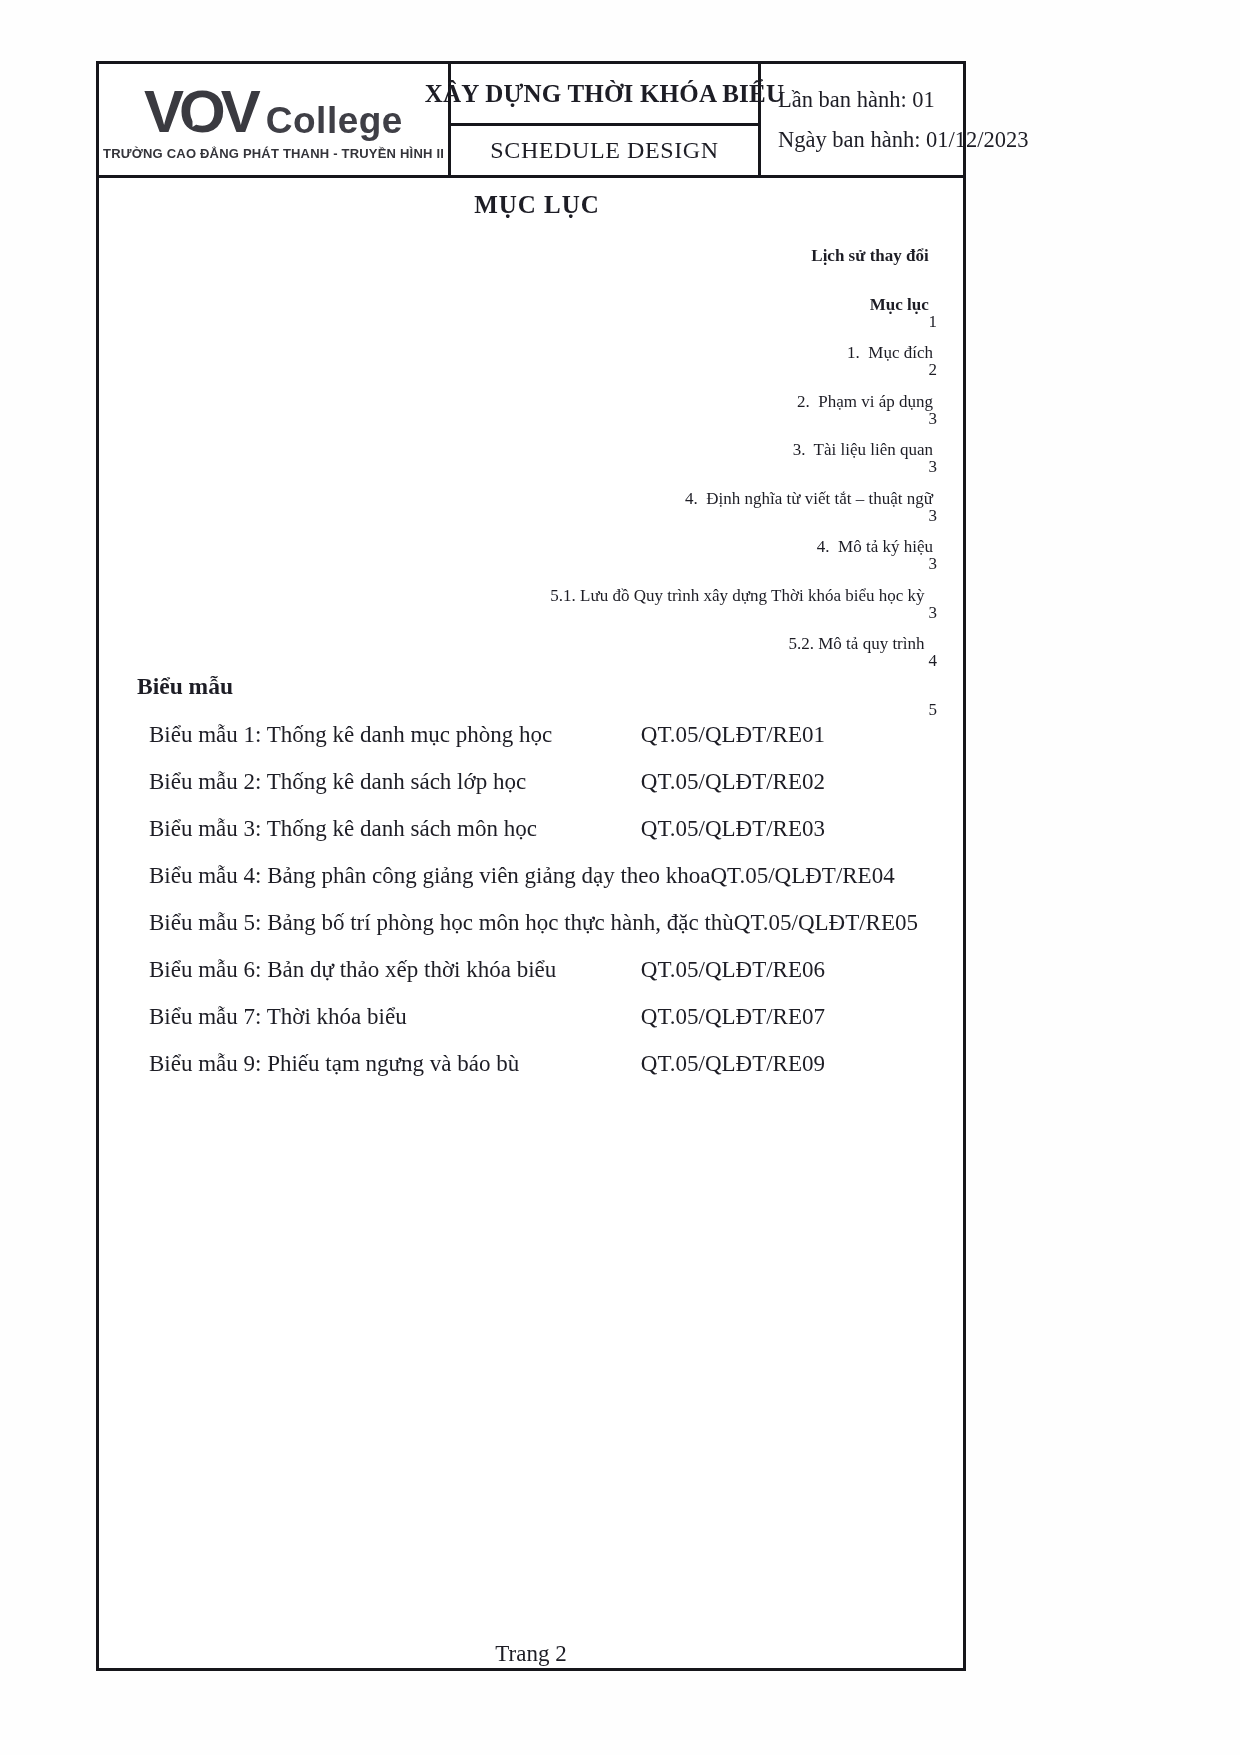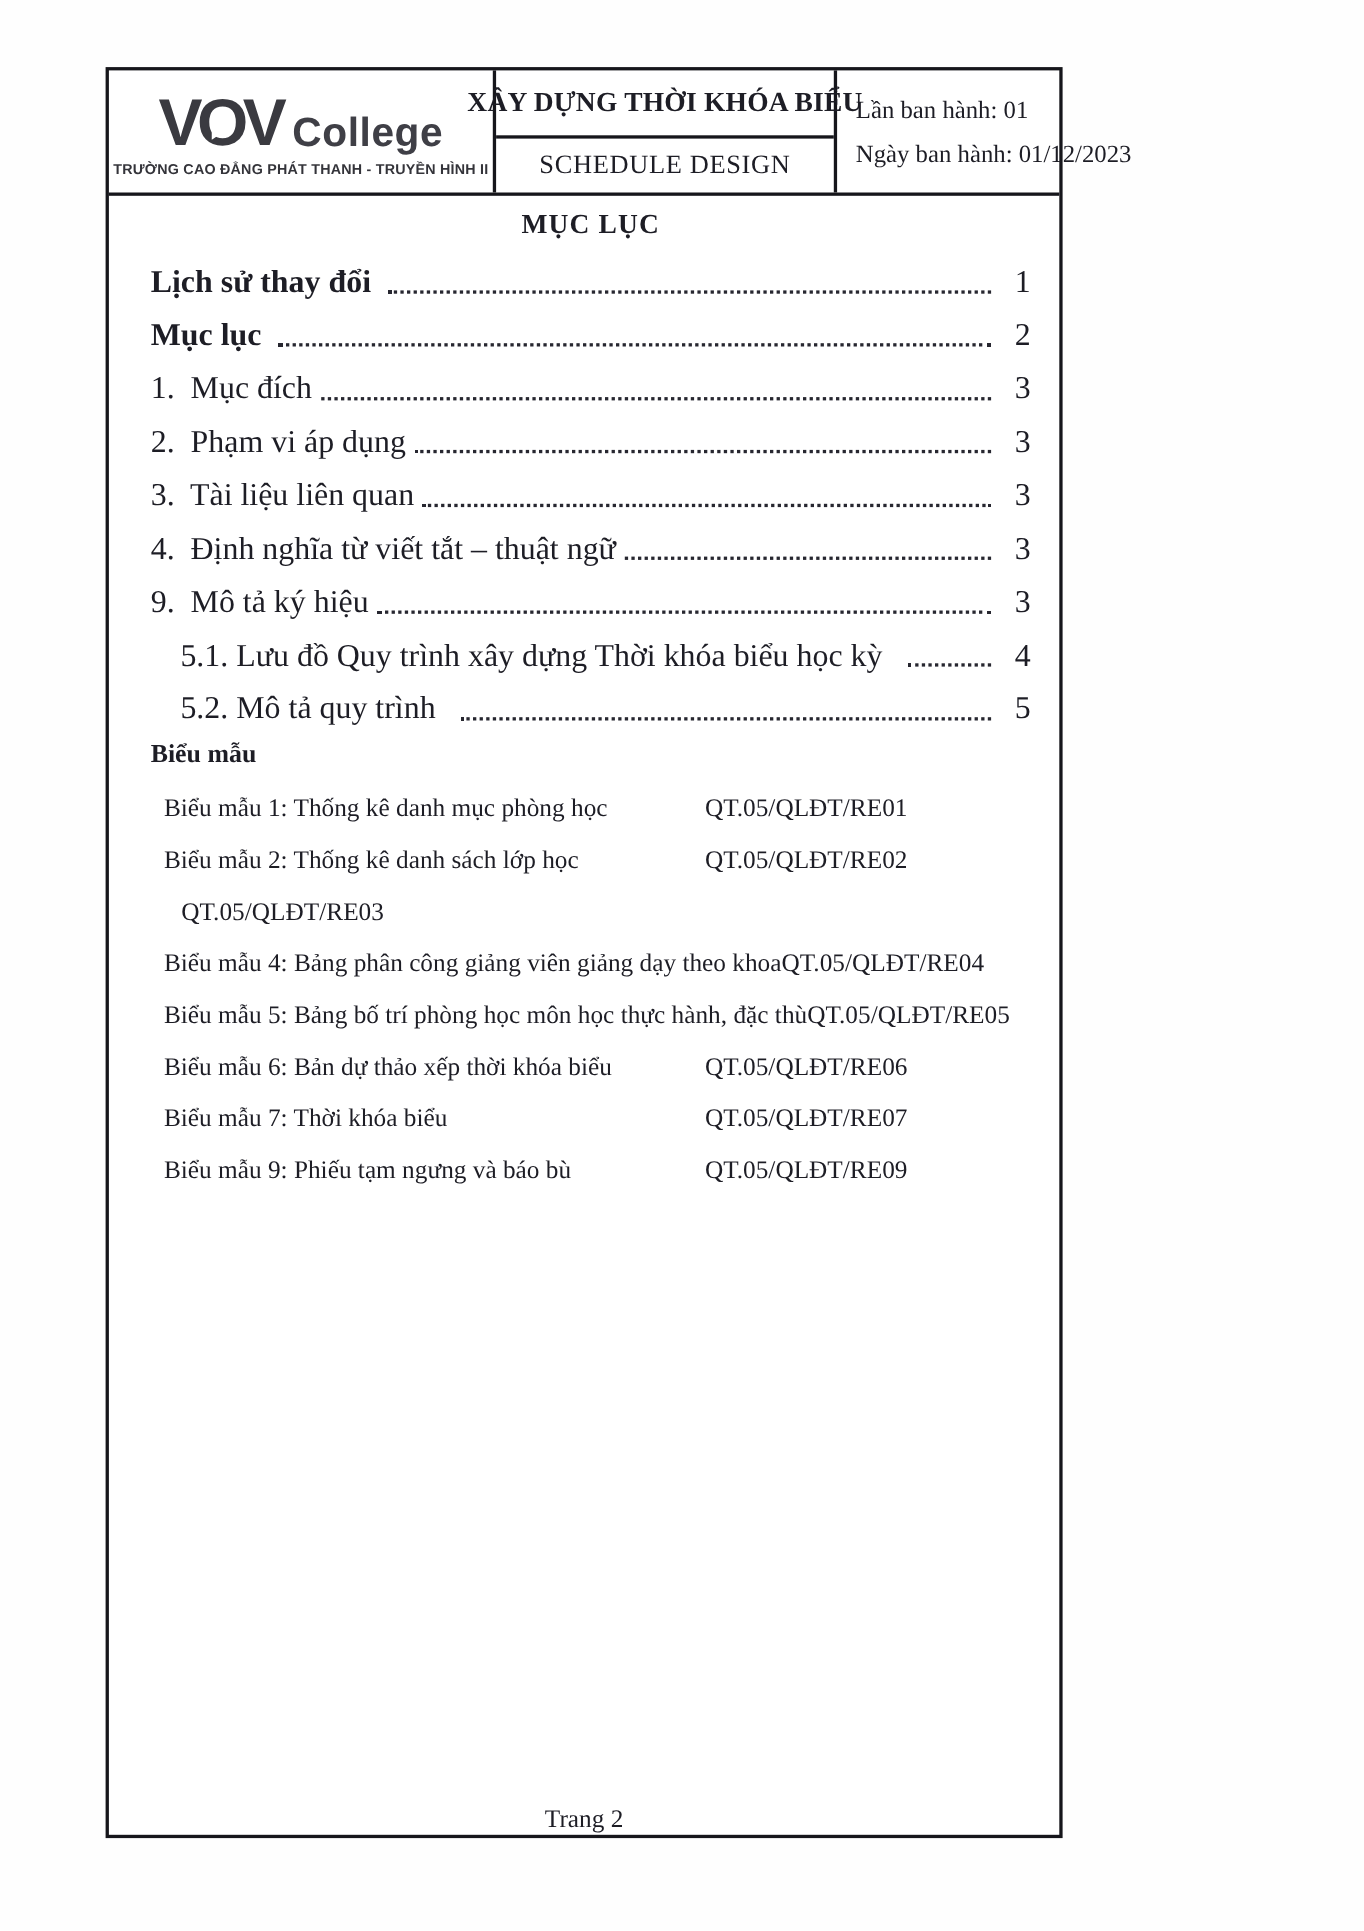--- a/index.html
+++ b/index.html
@@ -50,21 +50,21 @@
     white-space:nowrap;
   }
   .title-en { flex:1; display:flex; align-items:center; justify-content:center; font-size:24px; letter-spacing:0.6px; }
   .issue-cell {
     display:flex; flex-direction:column; justify-content:center;
     padding-left:17px; font-size:22.5px; line-height:40px; white-space:nowrap;
   }
   
   .toc { padding:0 26px 0 38px; }
   .toc-title { text-align:center; font-size:25px; font-weight:bold; letter-spacing:1px; margin:13px 0 13px; }
-  .toc-entry { display:flex; align-items:flex-end; font-size:29px; height:48.5px; line-height:48.5px; }
+  .toc-entry { display:flex; align-items:flex-end; font-size:17px; height:48.5px; line-height:48.5px;flex-direction:column; }
   .toc-entry .t-label { white-space:pre; padding-right:4px; }
   .toc-entry.bold .t-label { font-weight:bold; }
   .toc-entry.indent { padding-left:27px; }
   .toc-entry .t-dots {
     flex:1; height:0; align-self:flex-end;
     border-bottom:3.4px dotted #272730;
     margin:0 10px 14px 4px;
   }
   .toc-entry .t-page { min-width:26px; text-align:right; }
   
@@ -137,21 +137,21 @@
             <span class="t-page">3</span>
           </div>
 
           <div class="toc-entry">
             <span class="t-label">4.  Định nghĩa từ viết tắt – thuật ngữ</span>
             <span class="t-dots"></span>
             <span class="t-page">3</span>
           </div>
 
           <div class="toc-entry">
-            <span class="t-label">9.  Mô tả ký hiệu</span>
+            <span class="t-label">4.  Mô tả ký hiệu</span>
             <span class="t-dots"></span>
             <span class="t-page">3</span>
           </div>
 
           <div class="toc-entry indent">
             <span class="t-label">5.1. Lưu đồ Quy trình xây dựng Thời khóa biểu học kỳ  </span>
             <span class="t-dots"></span>
             <span class="t-page">4</span>
           </div>
 
@@ -171,20 +171,21 @@
             <span class="f-name">Biểu mẫu 1: Thống kê danh mục phòng học</span>
             <span class="f-code">QT.05/QLĐT/RE01</span>
           </div>
 
           <div class="form-row">
             <span class="f-name">Biểu mẫu 2: Thống kê danh sách lớp học</span>
             <span class="f-code">QT.05/QLĐT/RE02</span>
           </div>
 
           <div class="form-row">
+            <span class="f-name">Biểu mẫu 3: Thống kê danh sách môn học</span>
             <span class="f-code">QT.05/QLĐT/RE03</span>
           </div>
 
           <div class="form-row">
             <span class="f-name">Biểu mẫu 4: Bảng phân công giảng viên giảng dạy theo khoa</span>
             <span class="f-code">QT.05/QLĐT/RE04</span>
           </div>
 
           <div class="form-row">
             <span class="f-name">Biểu mẫu 5: Bảng bố trí phòng học môn học thực hành, đặc thù</span>

